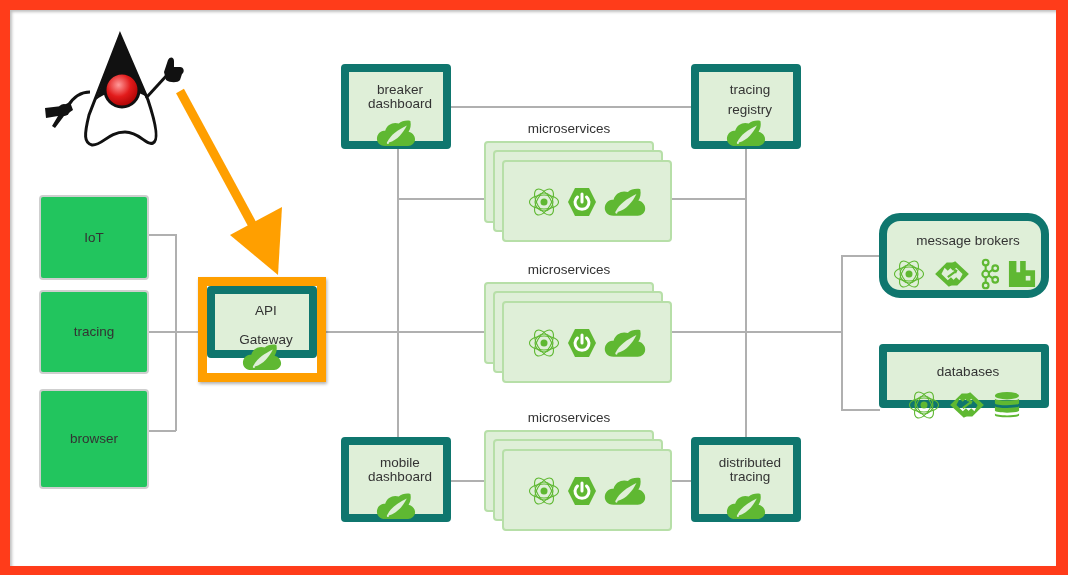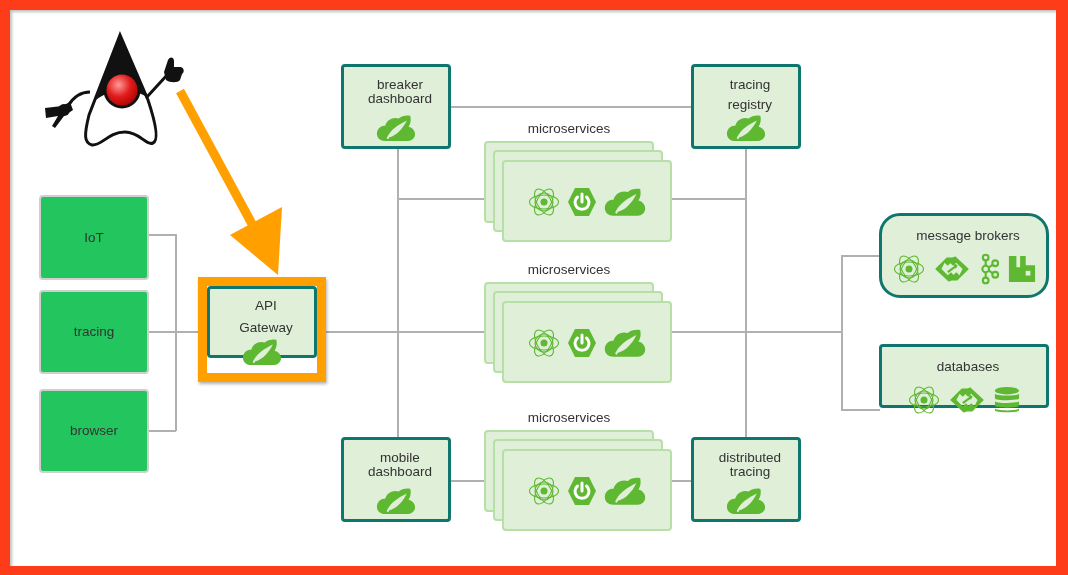--- a/index.html
+++ b/index.html
@@ -1,21 +1,21 @@
 <!DOCTYPE html>
 <html><head>
 <meta charset="utf-8">
 <style>
   html,body{margin:0;padding:0;}
   body{width:1068px;height:575px;position:relative;overflow:hidden;background:#fff;font-family:"Liberation Sans",sans-serif;}
   .frame{position:absolute;left:0;top:0;width:1068px;height:575px;box-sizing:border-box;border:10px solid #ff3c1a;border-top-width:10px;border-bottom-width:9px;border-right-width:12px;}
   .inner-shadow{position:absolute;left:10px;top:10px;right:12px;bottom:9px;box-shadow:inset 2px 2px 3px rgba(0,0,0,0.25);pointer-events:none;}
   .box{position:absolute;box-sizing:border-box;border-radius:4px;text-align:center;color:#333;font-size:13.5px;line-height:14px;}
   .grey{background:#22c55e;border:2px solid #cfcfcf;}
-  .green{background:#dfefd8;border:3px solid #0f766e;padding-left:8px;}
+  .green{background:#dfefd8;border:8px solid #0f766e;padding-left:8px;}
   .label{display:block;}
   .grey .label{position:absolute;left:0;right:0;top:50%;transform:translateY(-50%);}
   .green .label{margin-top:11px;}
   .line{position:absolute;background:#b0b0b0;}
   .h{height:1.5px;}
   .v{width:1.5px;}
   .icon{display:inline-block;vertical-align:middle;}
   .icons{position:absolute;left:0;right:0;display:flex;justify-content:center;align-items:center;gap:6px;}
   .caption{position:absolute;font-size:13.5px;color:#333;width:200px;text-align:center;}
   .stack{position:absolute;}
@@ -98,27 +98,27 @@
 <div class="line v" style="left:841px;top:255px;height:155px;"></div>
 <div class="line h" style="left:841px;top:255px;width:39px;"></div>
 <div class="line h" style="left:841px;top:409px;width:39px;"></div>
 
 <div class="box grey" style="left:39px;top:195px;width:110px;height:85px;">
   <span class="label">IoT</span>
 </div>
 <div class="box grey" style="left:39px;top:290px;width:110px;height:84px;">
   <span class="label">tracing</span>
 </div>
-<div class="box grey" style="left:39px;top:389px;width:110px;height:84px;">
+<div class="box grey" style="left:39px;top:389px;width:110px;height:100px;">
   <span class="label">browser</span>
 </div>
 
 <div class="box green" style="left:207px;top:286px;width:110px;height:72px;">
   <span class="label" style="margin-top:10px;">API</span>
-  <span class="label" style="margin-top:8px;">Gateway</span>
+  <span class="label" style="margin-top:15px;">Gateway</span>
   <div class="icons" style="top:50px;">
       <svg class="icon" width="40" height="27">
         <use href="#leaf"></use>
       </svg>
     </div>
 </div>
 <div class="highlight"></div>
 
 <div class="box green" style="left:341px;top:64px;width:110px;height:85px;">
   <span class="label">breaker</span>

